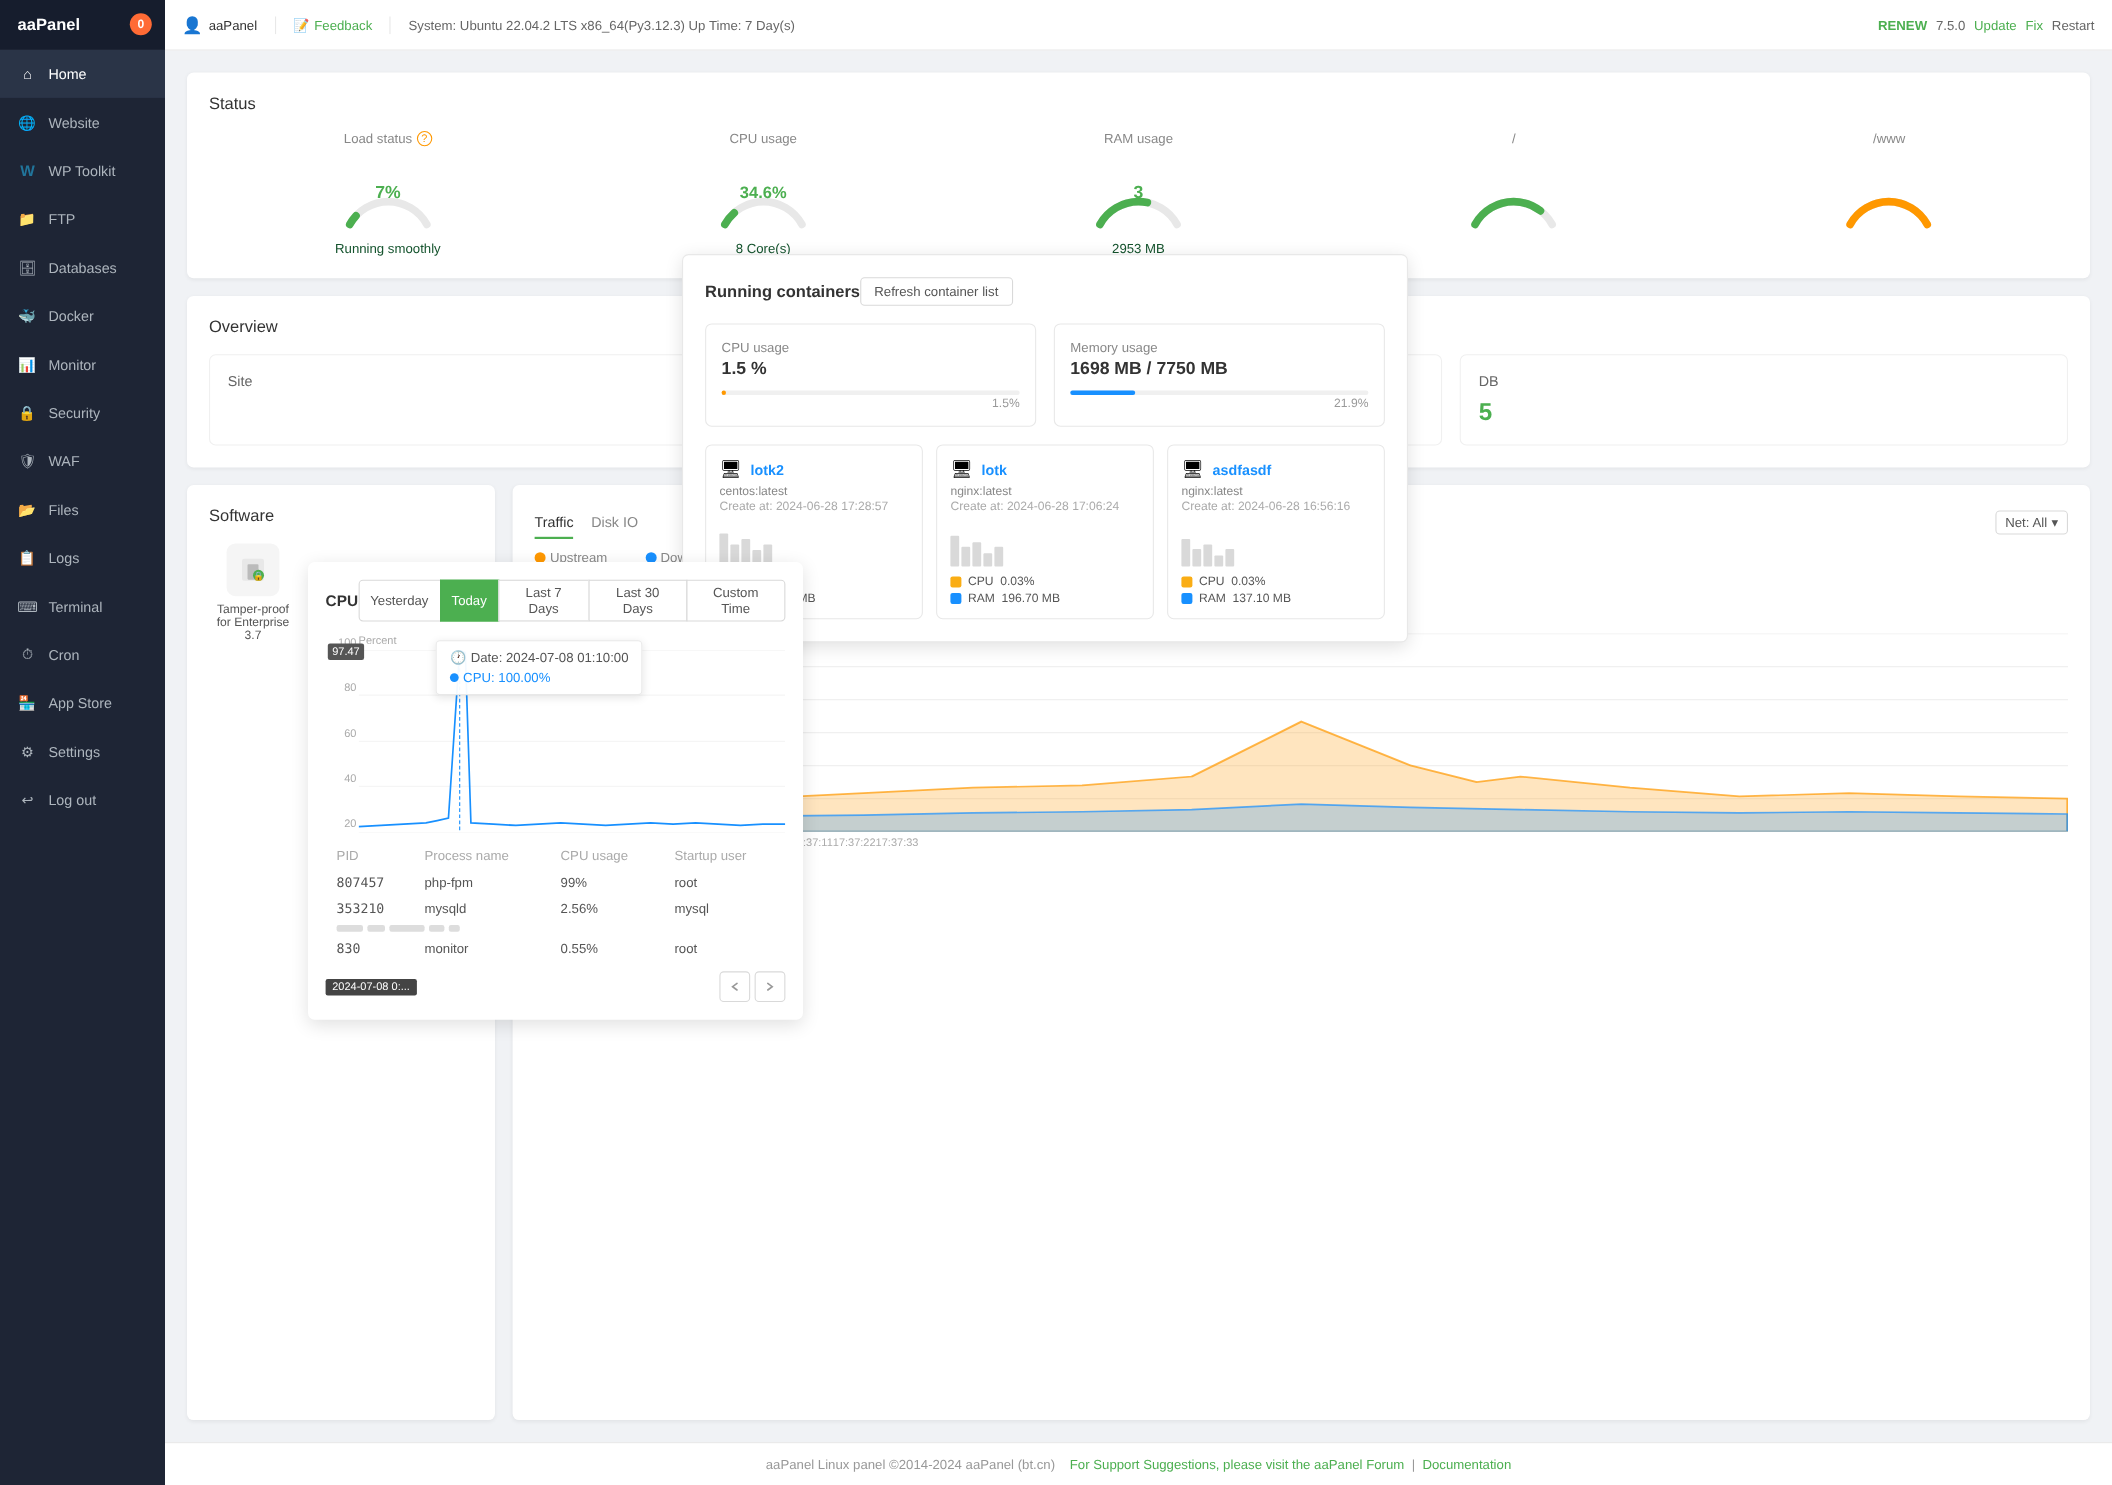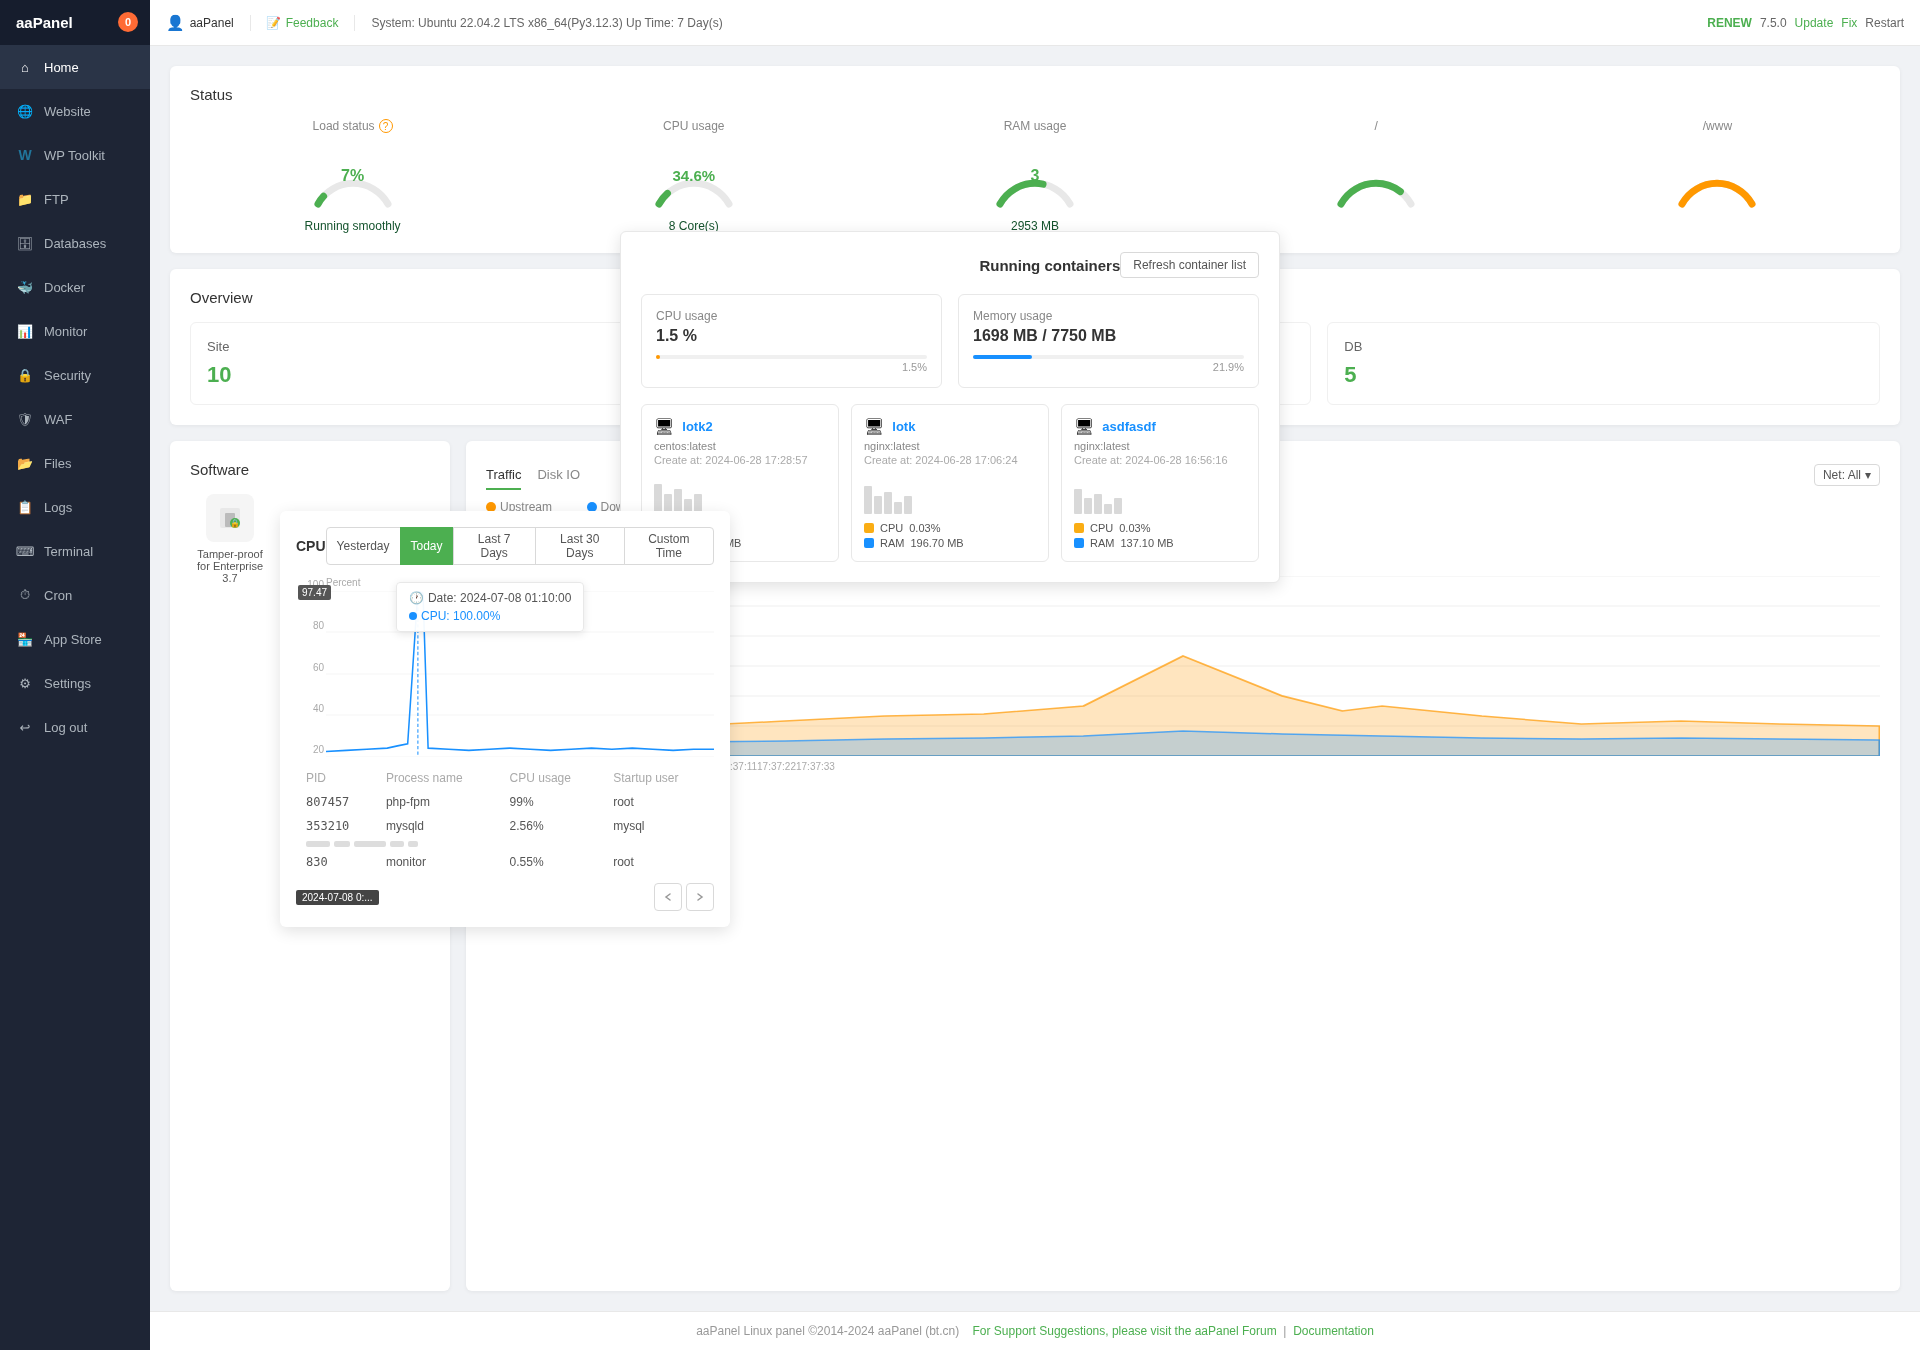--- a/index.html
+++ b/index.html
@@ -45,21 +45,21 @@
     .gauge-svg { width: 100px; height: 70px; }
 
     
     .overview-grid { display: flex; gap: 16px; }
     .overview-item { flex: 1; border: 1px solid #f0f0f0; border-radius: 6px; padding: 16px; display: flex; flex-direction: column; gap: 8px; }
     .overview-item-label { font-size: 13px; color: #666; }
     .overview-item-value { font-size: 22px; font-weight: 700; color: #4caf50; }
 
     
     .containers-overlay { background: #fff; border: 1px solid #e8e8e8; border-radius: 6px; box-shadow: 0 4px 16px rgba(0,0,0,0.12); padding: 20px; position: absolute; top: 185px; left: 630px; width: 660px; z-index: 10; }
-    .containers-header { display: flex; align-items: center; justify-content: flex-end; margin-bottom: 16px; }
+    .containers-header { display: flex; align-items: center; justify-content: flex-start; margin-bottom: 16px; }
     .containers-title { font-size: 15px; font-weight: 600; color: #333; }
     .refresh-btn { border: 1px solid #d9d9d9; background: #fff; padding: 5px 12px; border-radius: 4px; cursor: pointer; font-size: 12px; color: #555; }
     .usage-row { display: flex; gap: 16px; margin-bottom: 16px; }
     .usage-box { flex: 1; border: 1px solid #e8e8e8; border-radius: 6px; padding: 14px; }
     .usage-box-title { font-size: 12px; color: #888; margin-bottom: 4px; }
     .usage-box-value { font-size: 16px; font-weight: 700; color: #333; margin-bottom: 10px; }
     .progress-bar { height: 4px; background: #f0f0f0; border-radius: 2px; position: relative; }
     .progress-fill { height: 100%; border-radius: 2px; }
     .progress-fill.orange { background: #ff9800; }
     .progress-fill.blue { background: #1890ff; }
@@ -301,21 +301,20 @@
           </div>
 
         </div>
       </div>
 
       <div class="card">
         <div class="card-title">Overview</div>
         <div class="overview-grid">
           <div class="overview-item">
             <div class="overview-item-label">Site</div>
-            <div class="overview-item-value">10</div>
           </div>
           <div class="overview-item">
             <div class="overview-item-label">FTP</div>
             <div class="overview-item-value">2</div>
           </div>
           <div class="overview-item">
             <div class="overview-item-label">DB</div>
             <div class="overview-item-value">5</div>
           </div>
         </div>

